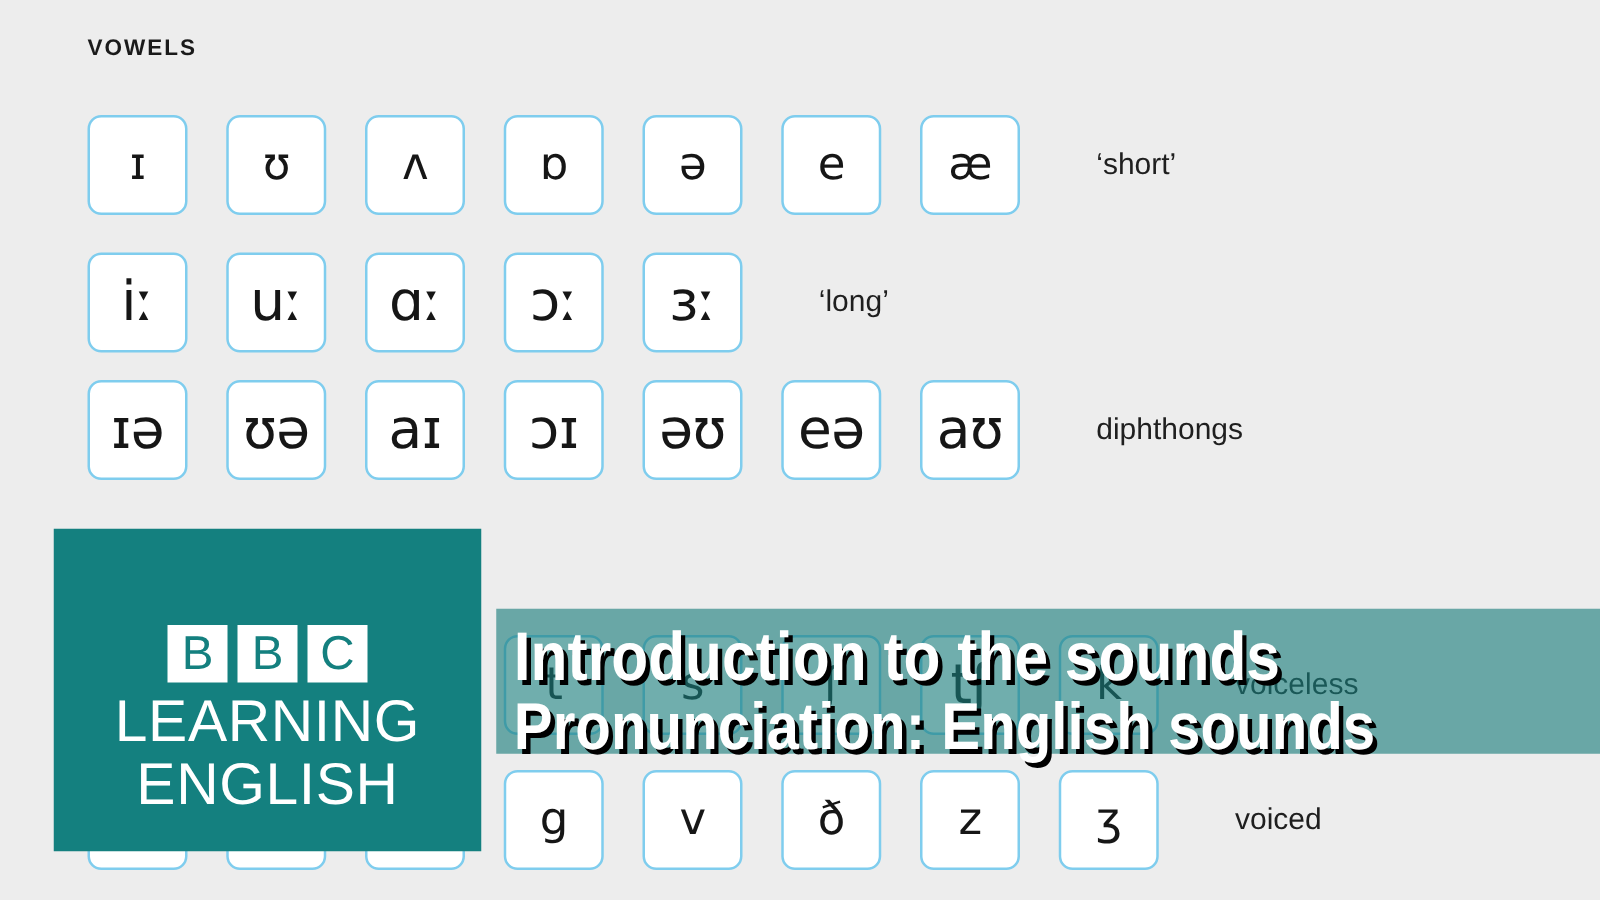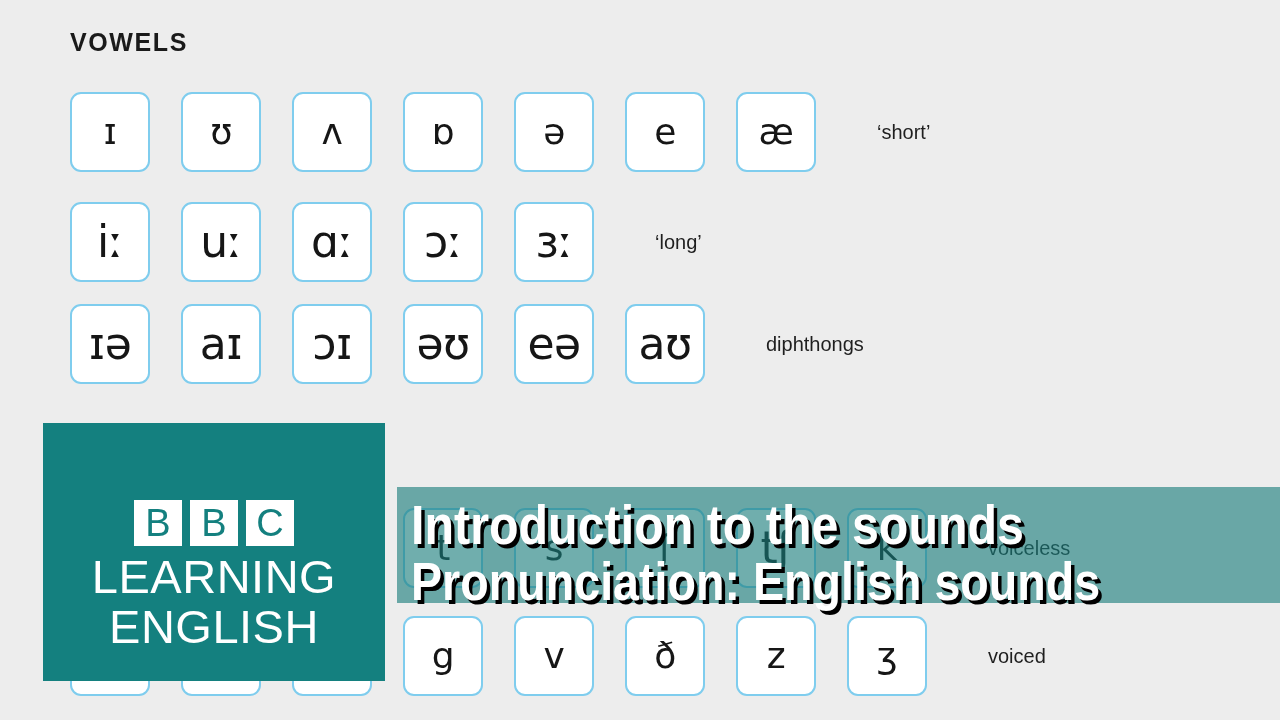--- a/index.html
+++ b/index.html
@@ -29,21 +29,21 @@
     position: absolute;
     left: 0; top: 0;
     width: 1280px;
     height: 720px;
   }
 
   .section-title {
     position: absolute;
     left: 70px;
     top: 28px;
-    font-size: 25px;
+    font-size: 18px;
     font-weight: 700;
     letter-spacing: 1.6px;
     color: #1a1a1a;
     font-family: "Liberation Sans", sans-serif;
   }
 
   .row {
     position: absolute;
     left: 70px;
     display: flex;
@@ -64,21 +64,21 @@
     font-family: "DejaVu Sans", sans-serif;
     font-size: 36px;
     color: #161616;
     line-height: 1;
     letter-spacing: -0.5px;
   }
   .tile.wide-glyph { font-size: 44px; }
 
   .row-label {
     margin-left: 30px;
-    font-size: 20px;
+    font-size: 24px;
     color: #1f1f1f;
     white-space: nowrap;
     font-family: "Liberation Sans", sans-serif;
   }
 
   #vowels-row-short { top: 92px; }
   #vowels-row-long  { top: 202px; }
   #vowels-row-diph  { top: 304px; }
   #consonants-row-voiceless { top: 508px; }
   #consonants-row-voiced    { top: 616px; }
@@ -178,20 +178,21 @@
     <div class="row" id="vowels-row-long">
         <div class="tile wide-glyph">iː</div>
         <div class="tile wide-glyph">uː</div>
         <div class="tile wide-glyph">ɑː</div>
         <div class="tile wide-glyph">ɔː</div>
         <div class="tile wide-glyph">ɜː</div>
         <div class="row-label">‘long’</div>
       </div>
     <div class="row" id="vowels-row-diph">
         <div class="tile wide-glyph">ɪə</div>
+        <div class="tile wide-glyph">ʊə</div>
         <div class="tile wide-glyph">aɪ</div>
         <div class="tile wide-glyph">ɔɪ</div>
         <div class="tile wide-glyph">əʊ</div>
         <div class="tile wide-glyph">eə</div>
         <div class="tile wide-glyph">aʊ</div>
         <div class="row-label">diphthongs</div>
       </div>
     <div class="row" id="consonants-row-voiceless">
         <div class="tile">p</div>
         <div class="tile">f</div>

